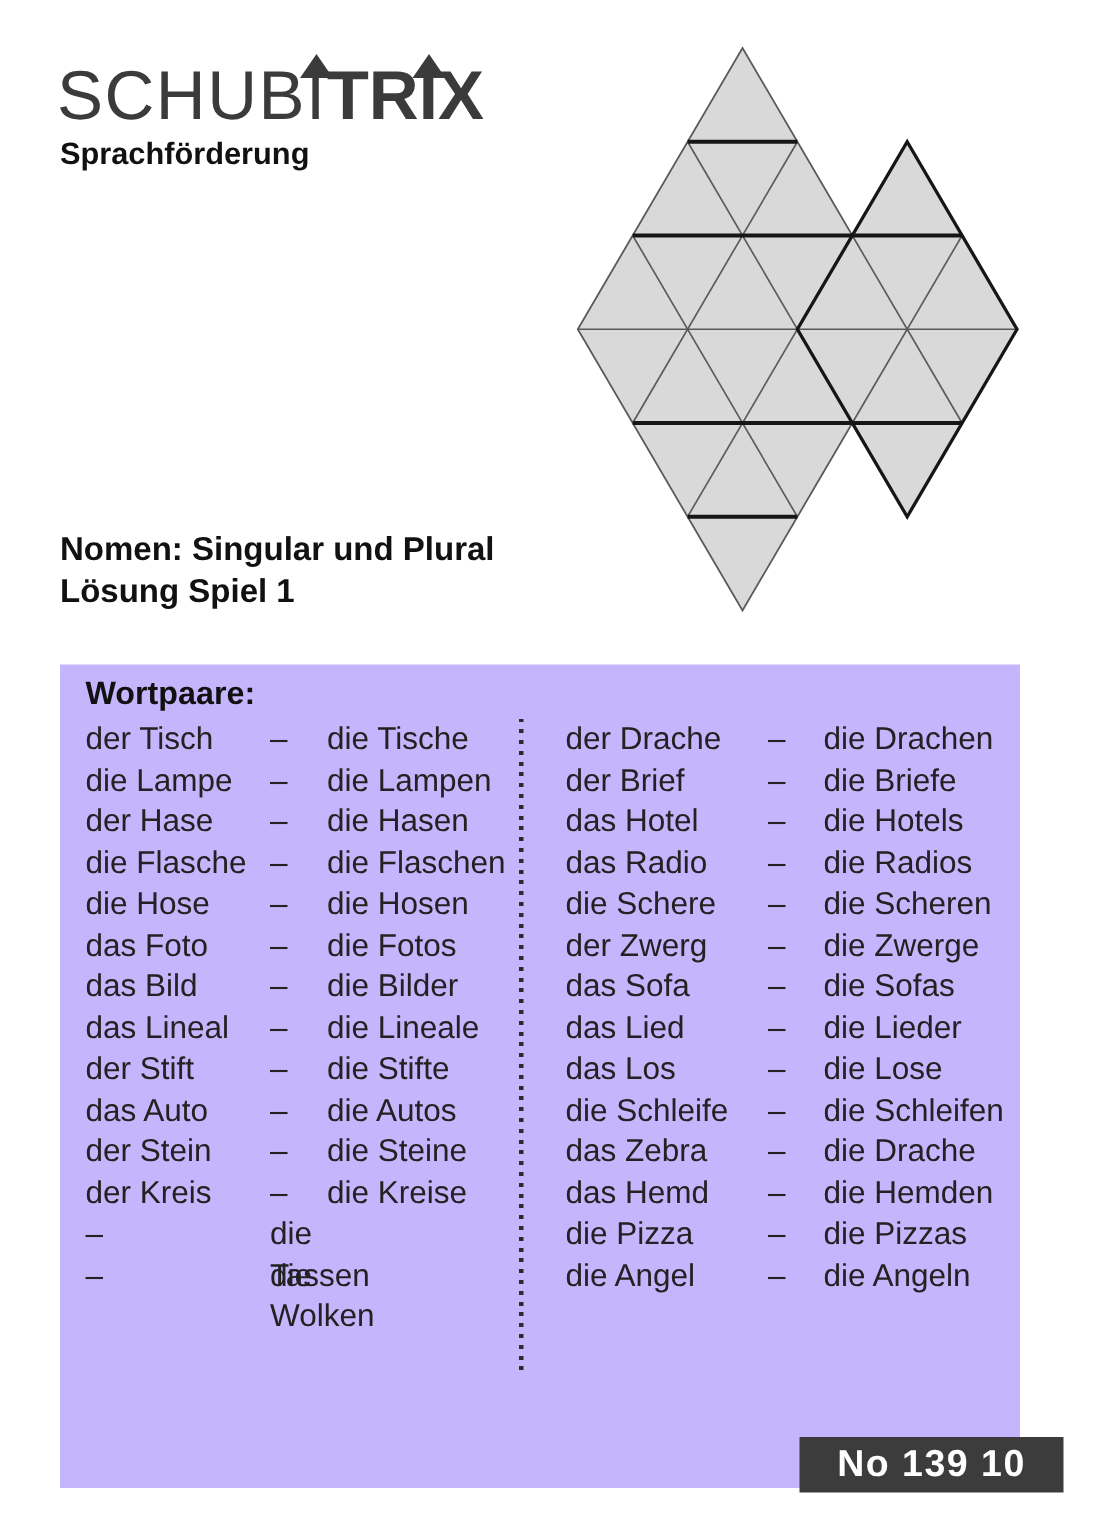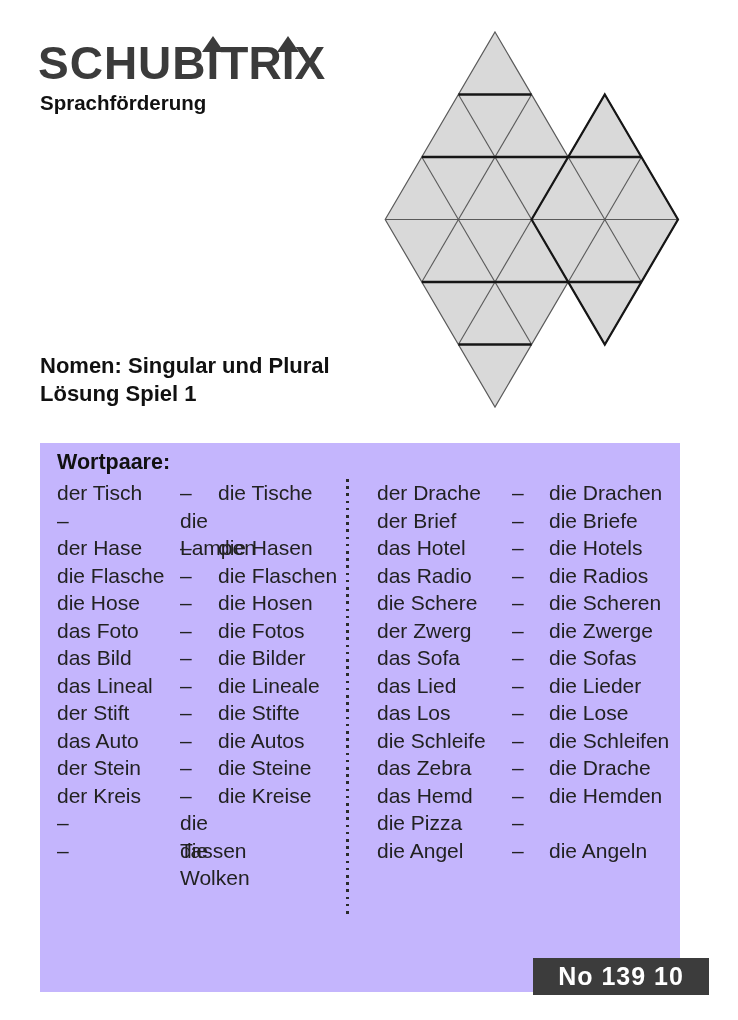--- a/index.html
+++ b/index.html
@@ -1,21 +1,21 @@
 <!DOCTYPE html>
 <html><head>
 <meta charset="utf-8">
 <style>
   html,body{margin:0;padding:0;background:#ffffff;}
   .page{position:relative;width:738px;height:1020px;background:#ffffff;overflow:hidden;
         font-family:"Liberation Sans",sans-serif;color:#1c1c1c;}
 
   
   .logo{position:absolute;left:38px;top:40px;font-size:46px;line-height:46px;color:#3b3b3b;white-space:nowrap;}
-  .logo .light{font-weight:700;letter-spacing:1px;}
+  .logo .light{font-weight:400;letter-spacing:1px;}
   .logo .bold{font-weight:700;letter-spacing:0px;}
   .itri{position:relative;display:inline-block;}
   .itri .tri{position:absolute;left:50%;transform:translateX(-50%);top:-4px;width:0;height:0;
              border-left:11px solid transparent;border-right:11px solid transparent;
              border-bottom:16px solid #3b3b3b;}
   .itri .stem{display:inline-block;}
   .subtitle{position:absolute;left:40px;top:91px;font-size:20.5px;font-weight:700;color:#111;}
 
   
   .titles{position:absolute;left:40px;top:352px;font-size:22px;font-weight:700;line-height:28px;color:#111;}
@@ -77,20 +77,21 @@
     <div class="wp-heading">Wortpaare:</div>
     <div class="divider"></div>
 
     <div class="col left">
       <div class="wrow">
           <span>der Tisch</span>
           <span>–</span>
           <span>die Tische</span>
         </div>
       <div class="wrow">
+          <span>die Lampe</span>
           <span>–</span>
           <span>die Lampen</span>
         </div>
       <div class="wrow">
           <span>der Hase</span>
           <span>–</span>
           <span>die Hasen</span>
         </div>
       <div class="wrow">
           <span>die Flasche</span>
@@ -204,20 +205,21 @@
           <span>die Drache</span>
         </div>
       <div class="wrow">
           <span>das Hemd</span>
           <span>–</span>
           <span>die Hemden</span>
         </div>
       <div class="wrow">
           <span>die Pizza</span>
           <span>–</span>
+          <span>die Pizzas</span>
         </div>
       <div class="wrow">
           <span>die Angel</span>
           <span>–</span>
           <span>die Angeln</span>
         </div>
     </div>
   </div>
 
   <div class="badge">No 139 10</div>

